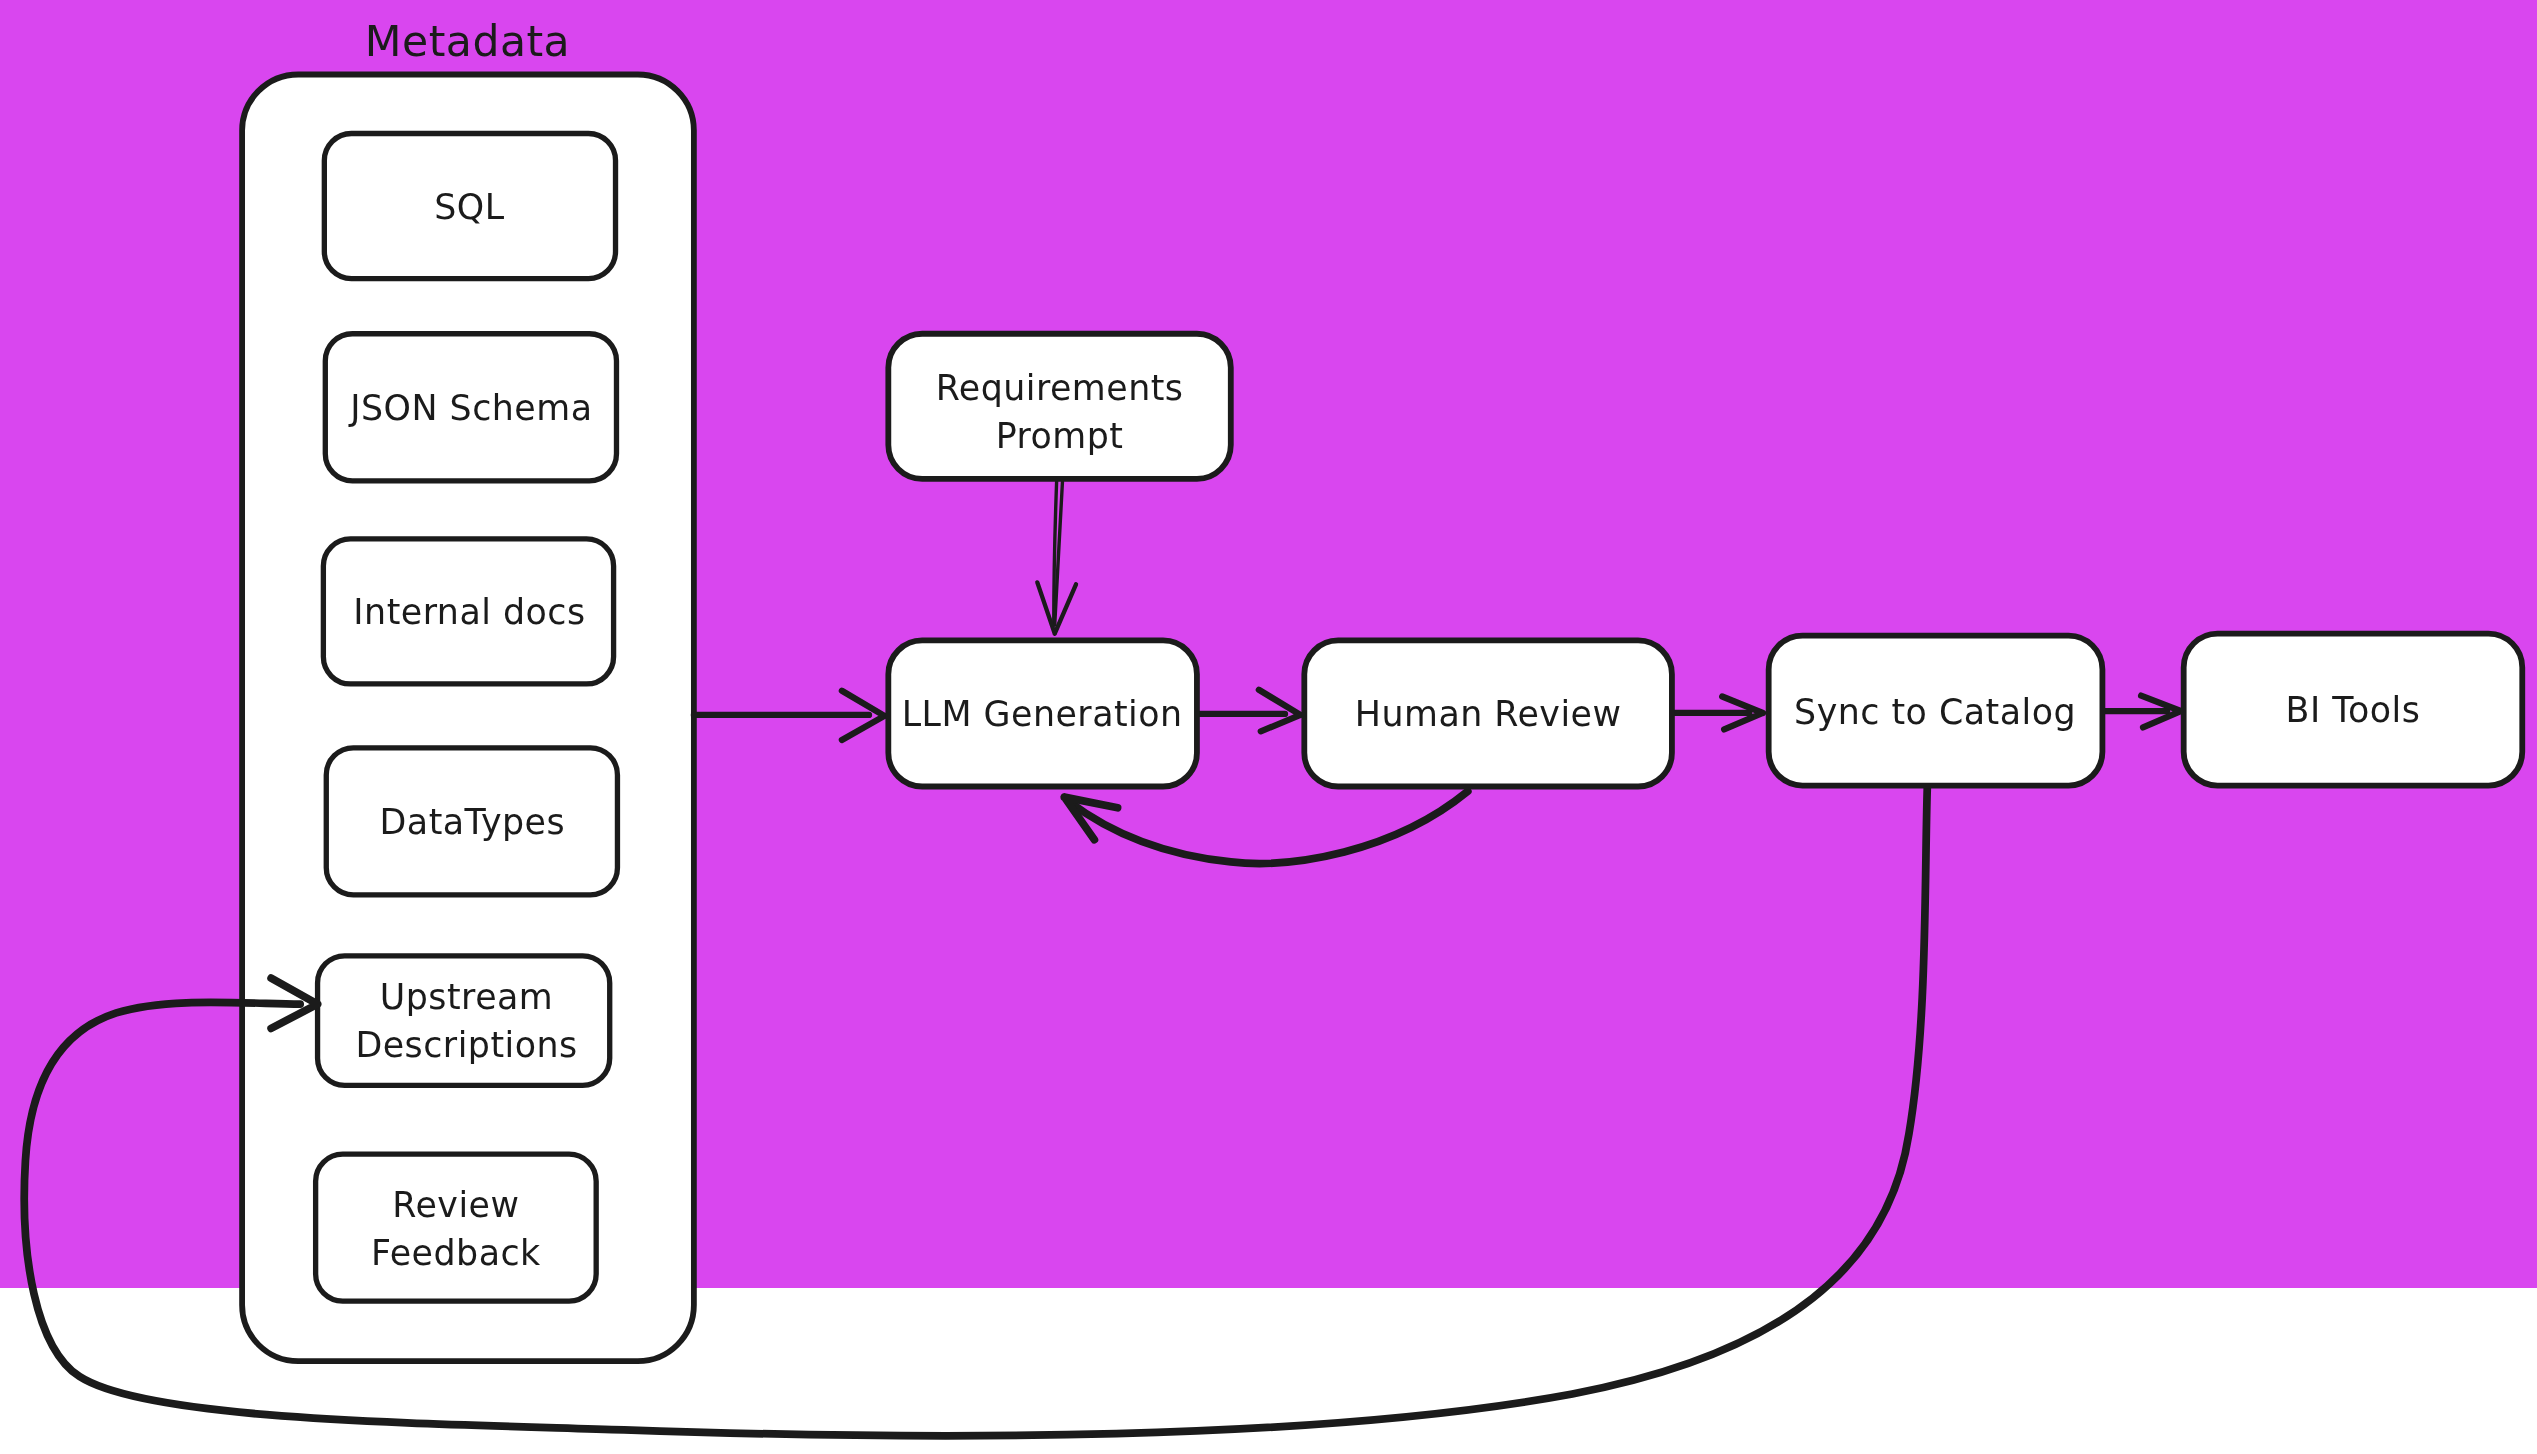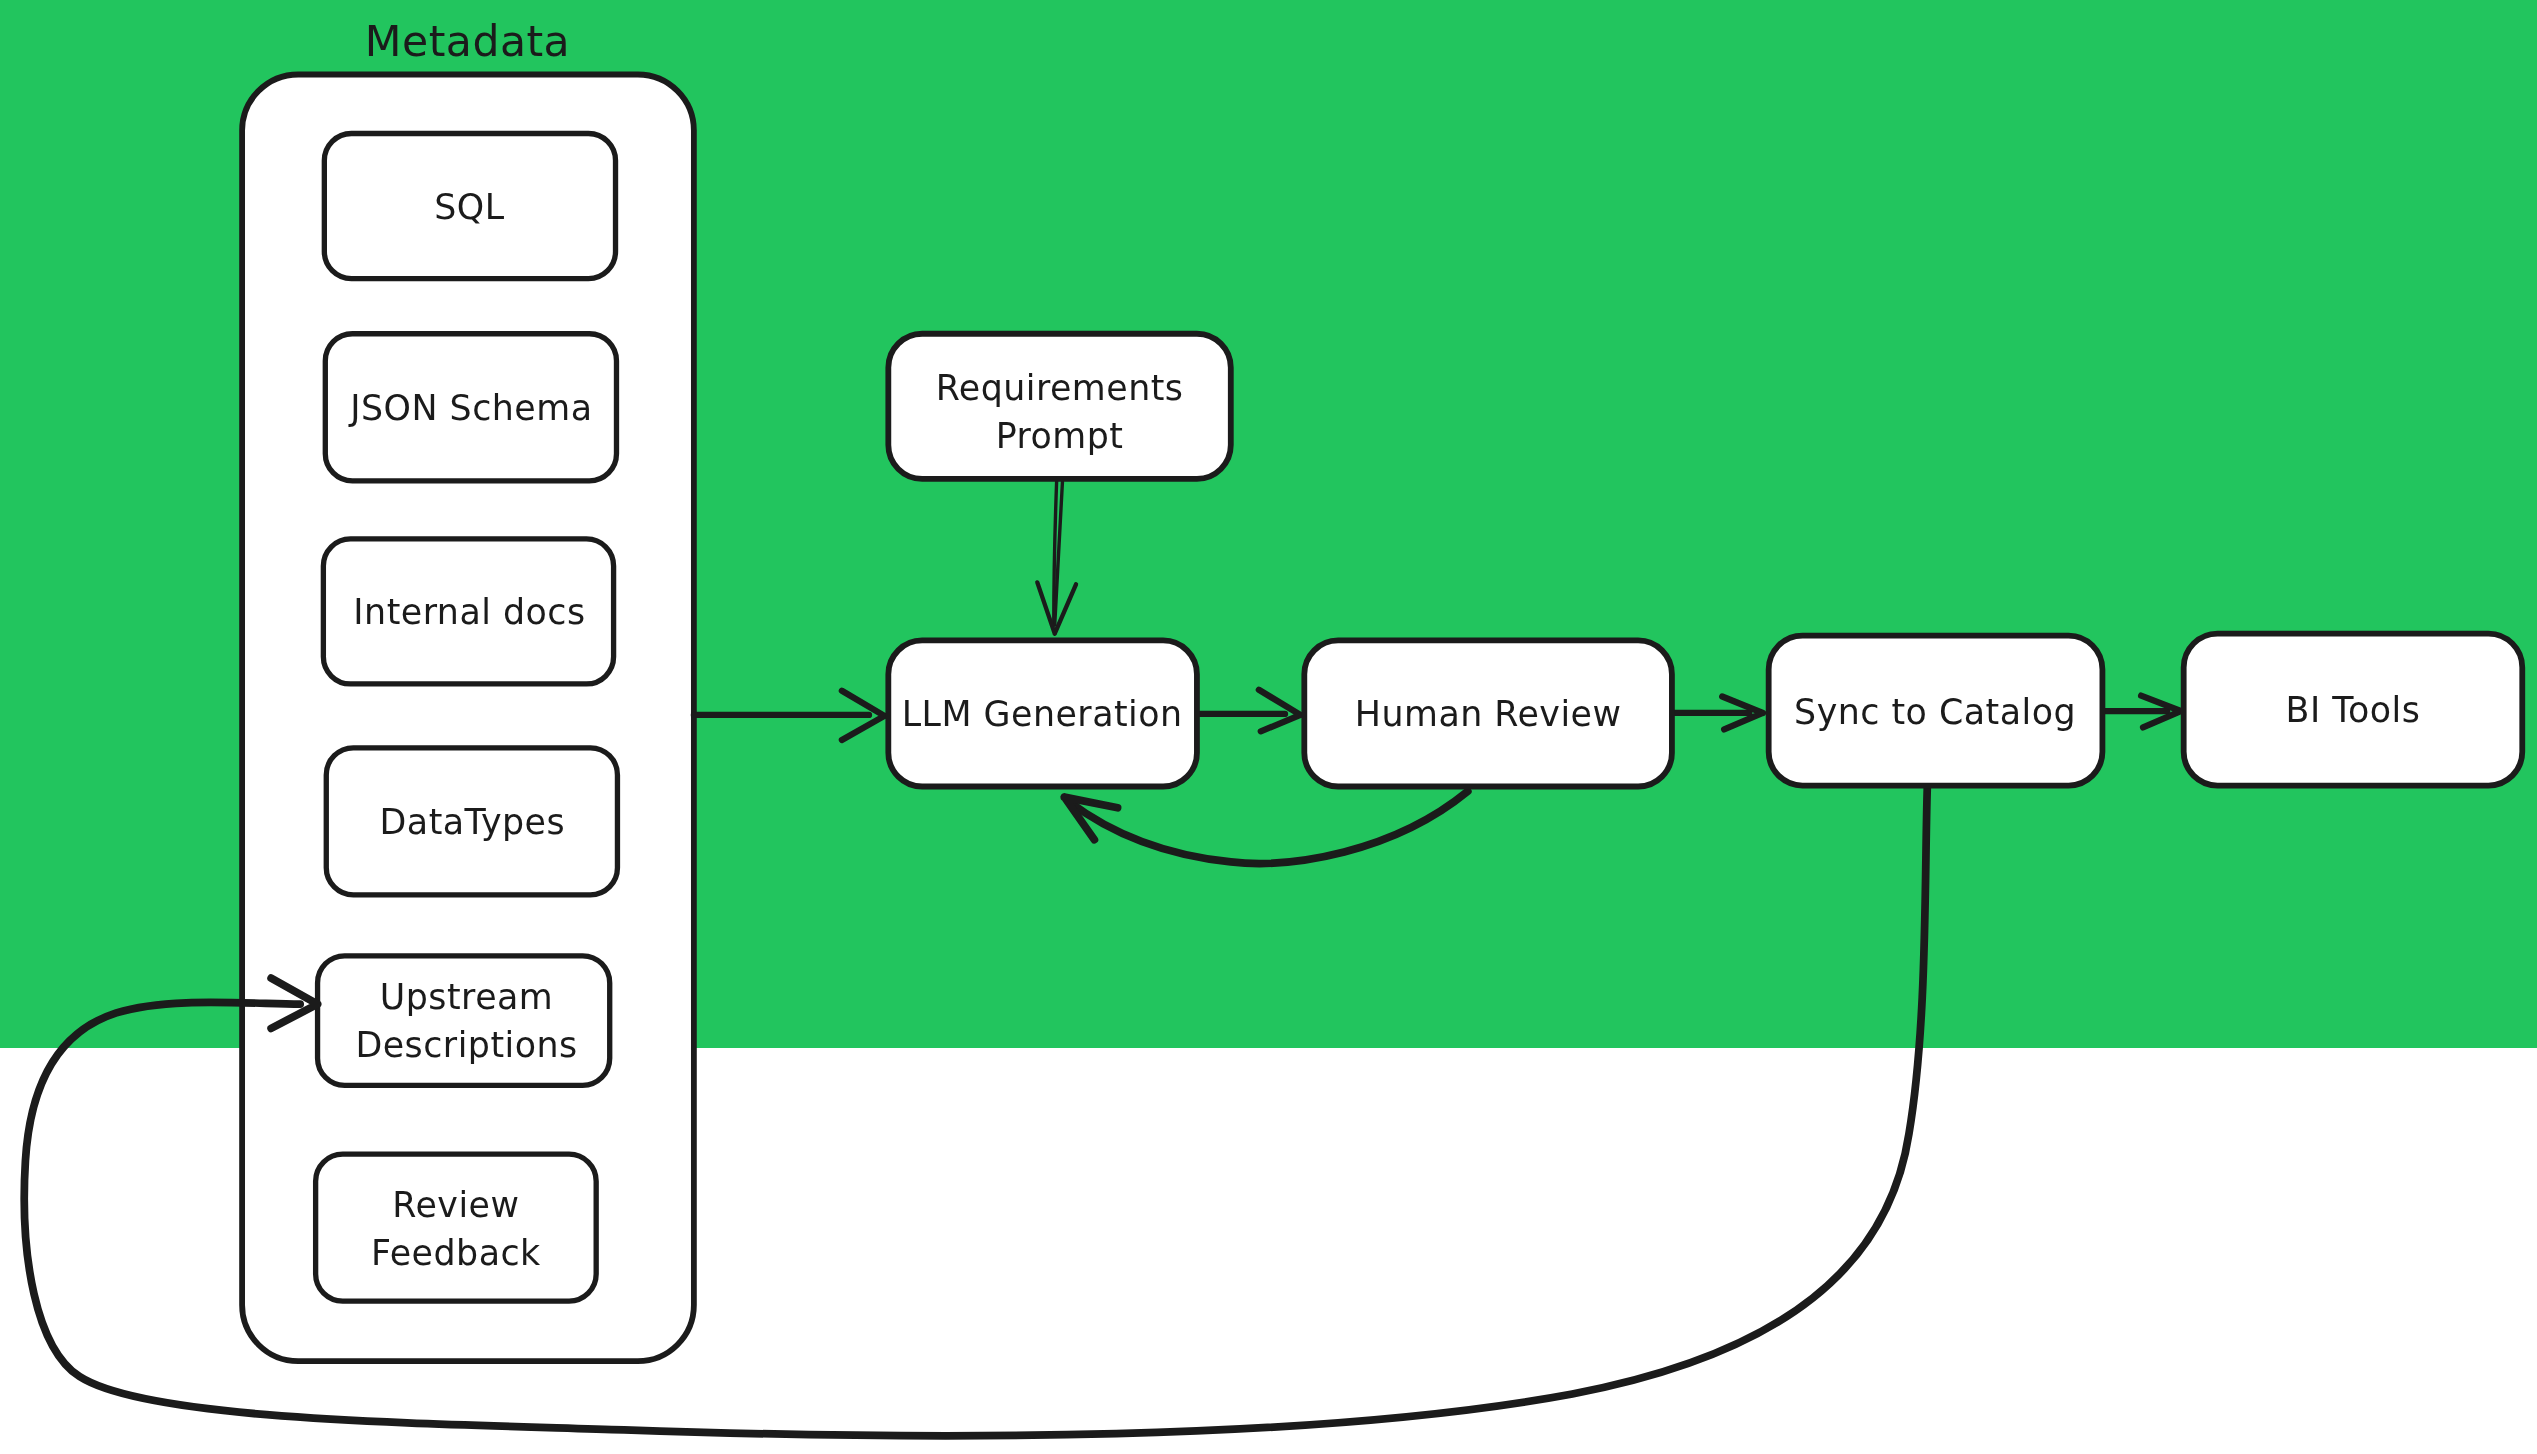--- a/index.html
+++ b/index.html
@@ -6,22 +6,22 @@
     margin: 0;
     padding: 0;
     background: #ffffff;
     width: 2538px;
     height: 1454px;
     overflow: hidden;
   }
   #canvas-wrap {
     position: relative;
     width: 2538px;
-    height: 1048px;
-    background: #22c55e;
+    height: 1288px;
+    background: #d946ef;
   }
   svg {
     --ink: #1b1b1b;
     display: block;
     font-family: "DejaVu Sans", "Liberation Sans", sans-serif;
   }
   .shape {
     fill: #ffffff;
     stroke: var(--ink);
     stroke-width: 5.5;

